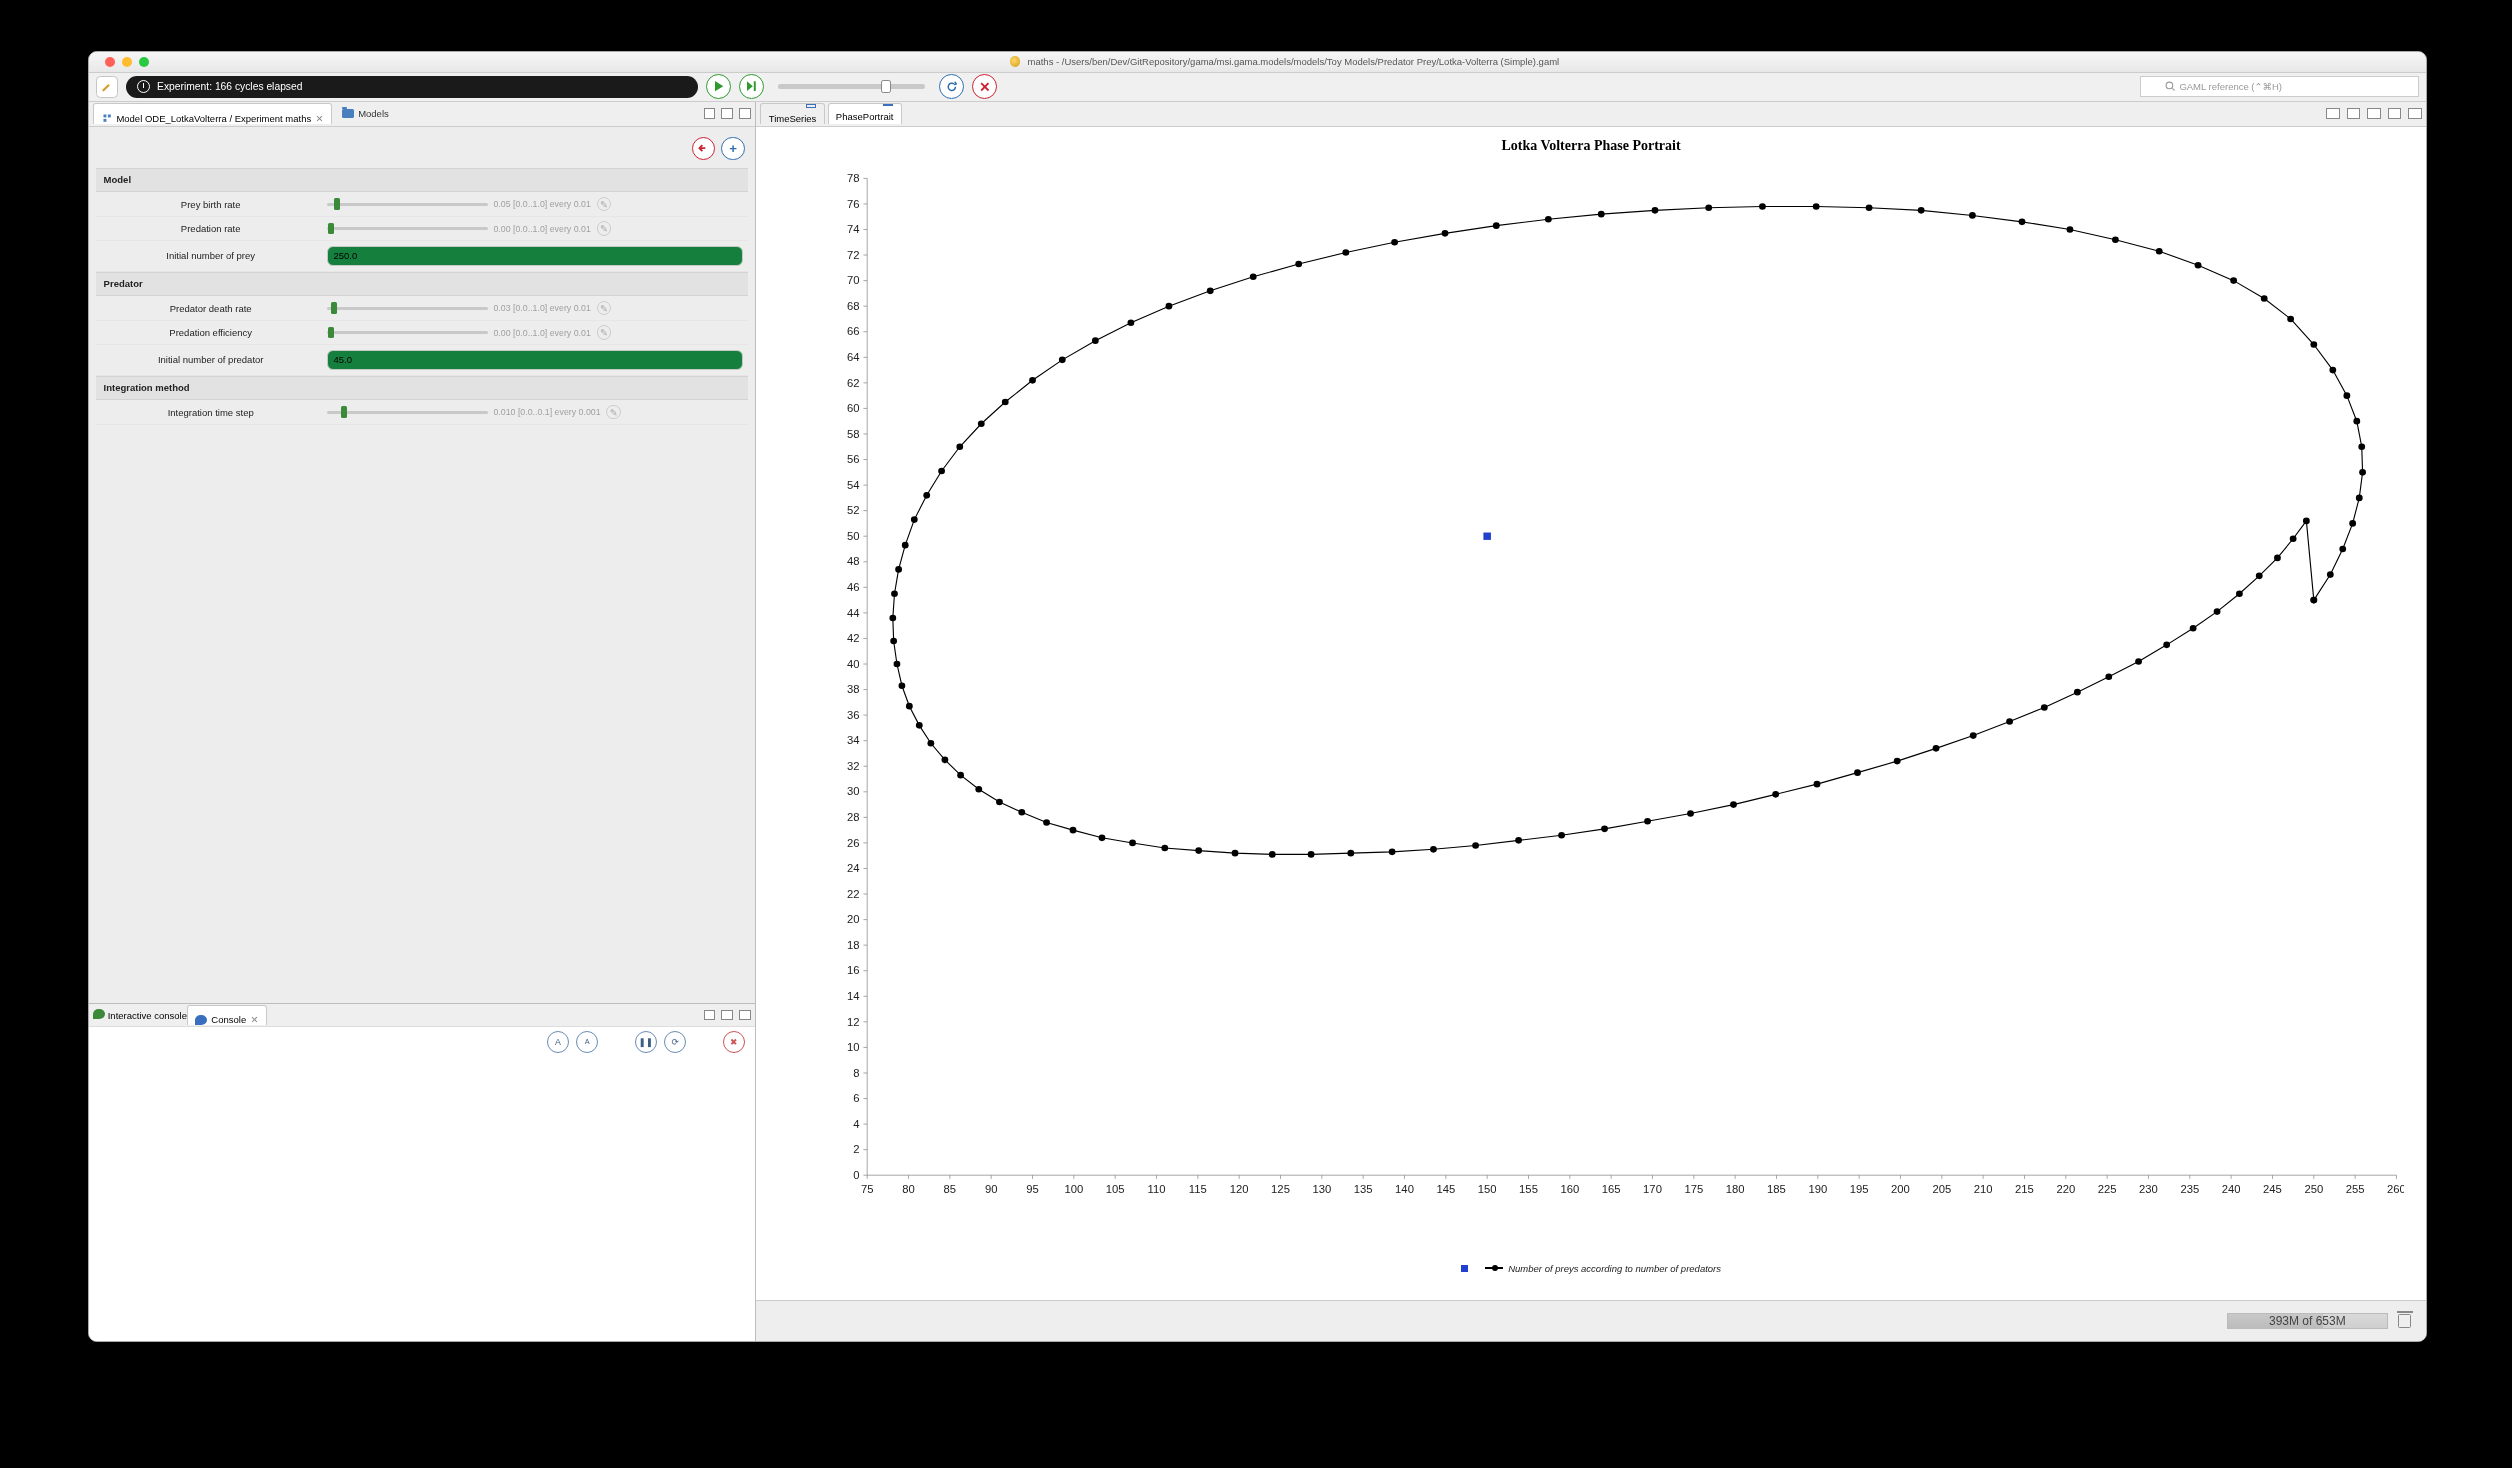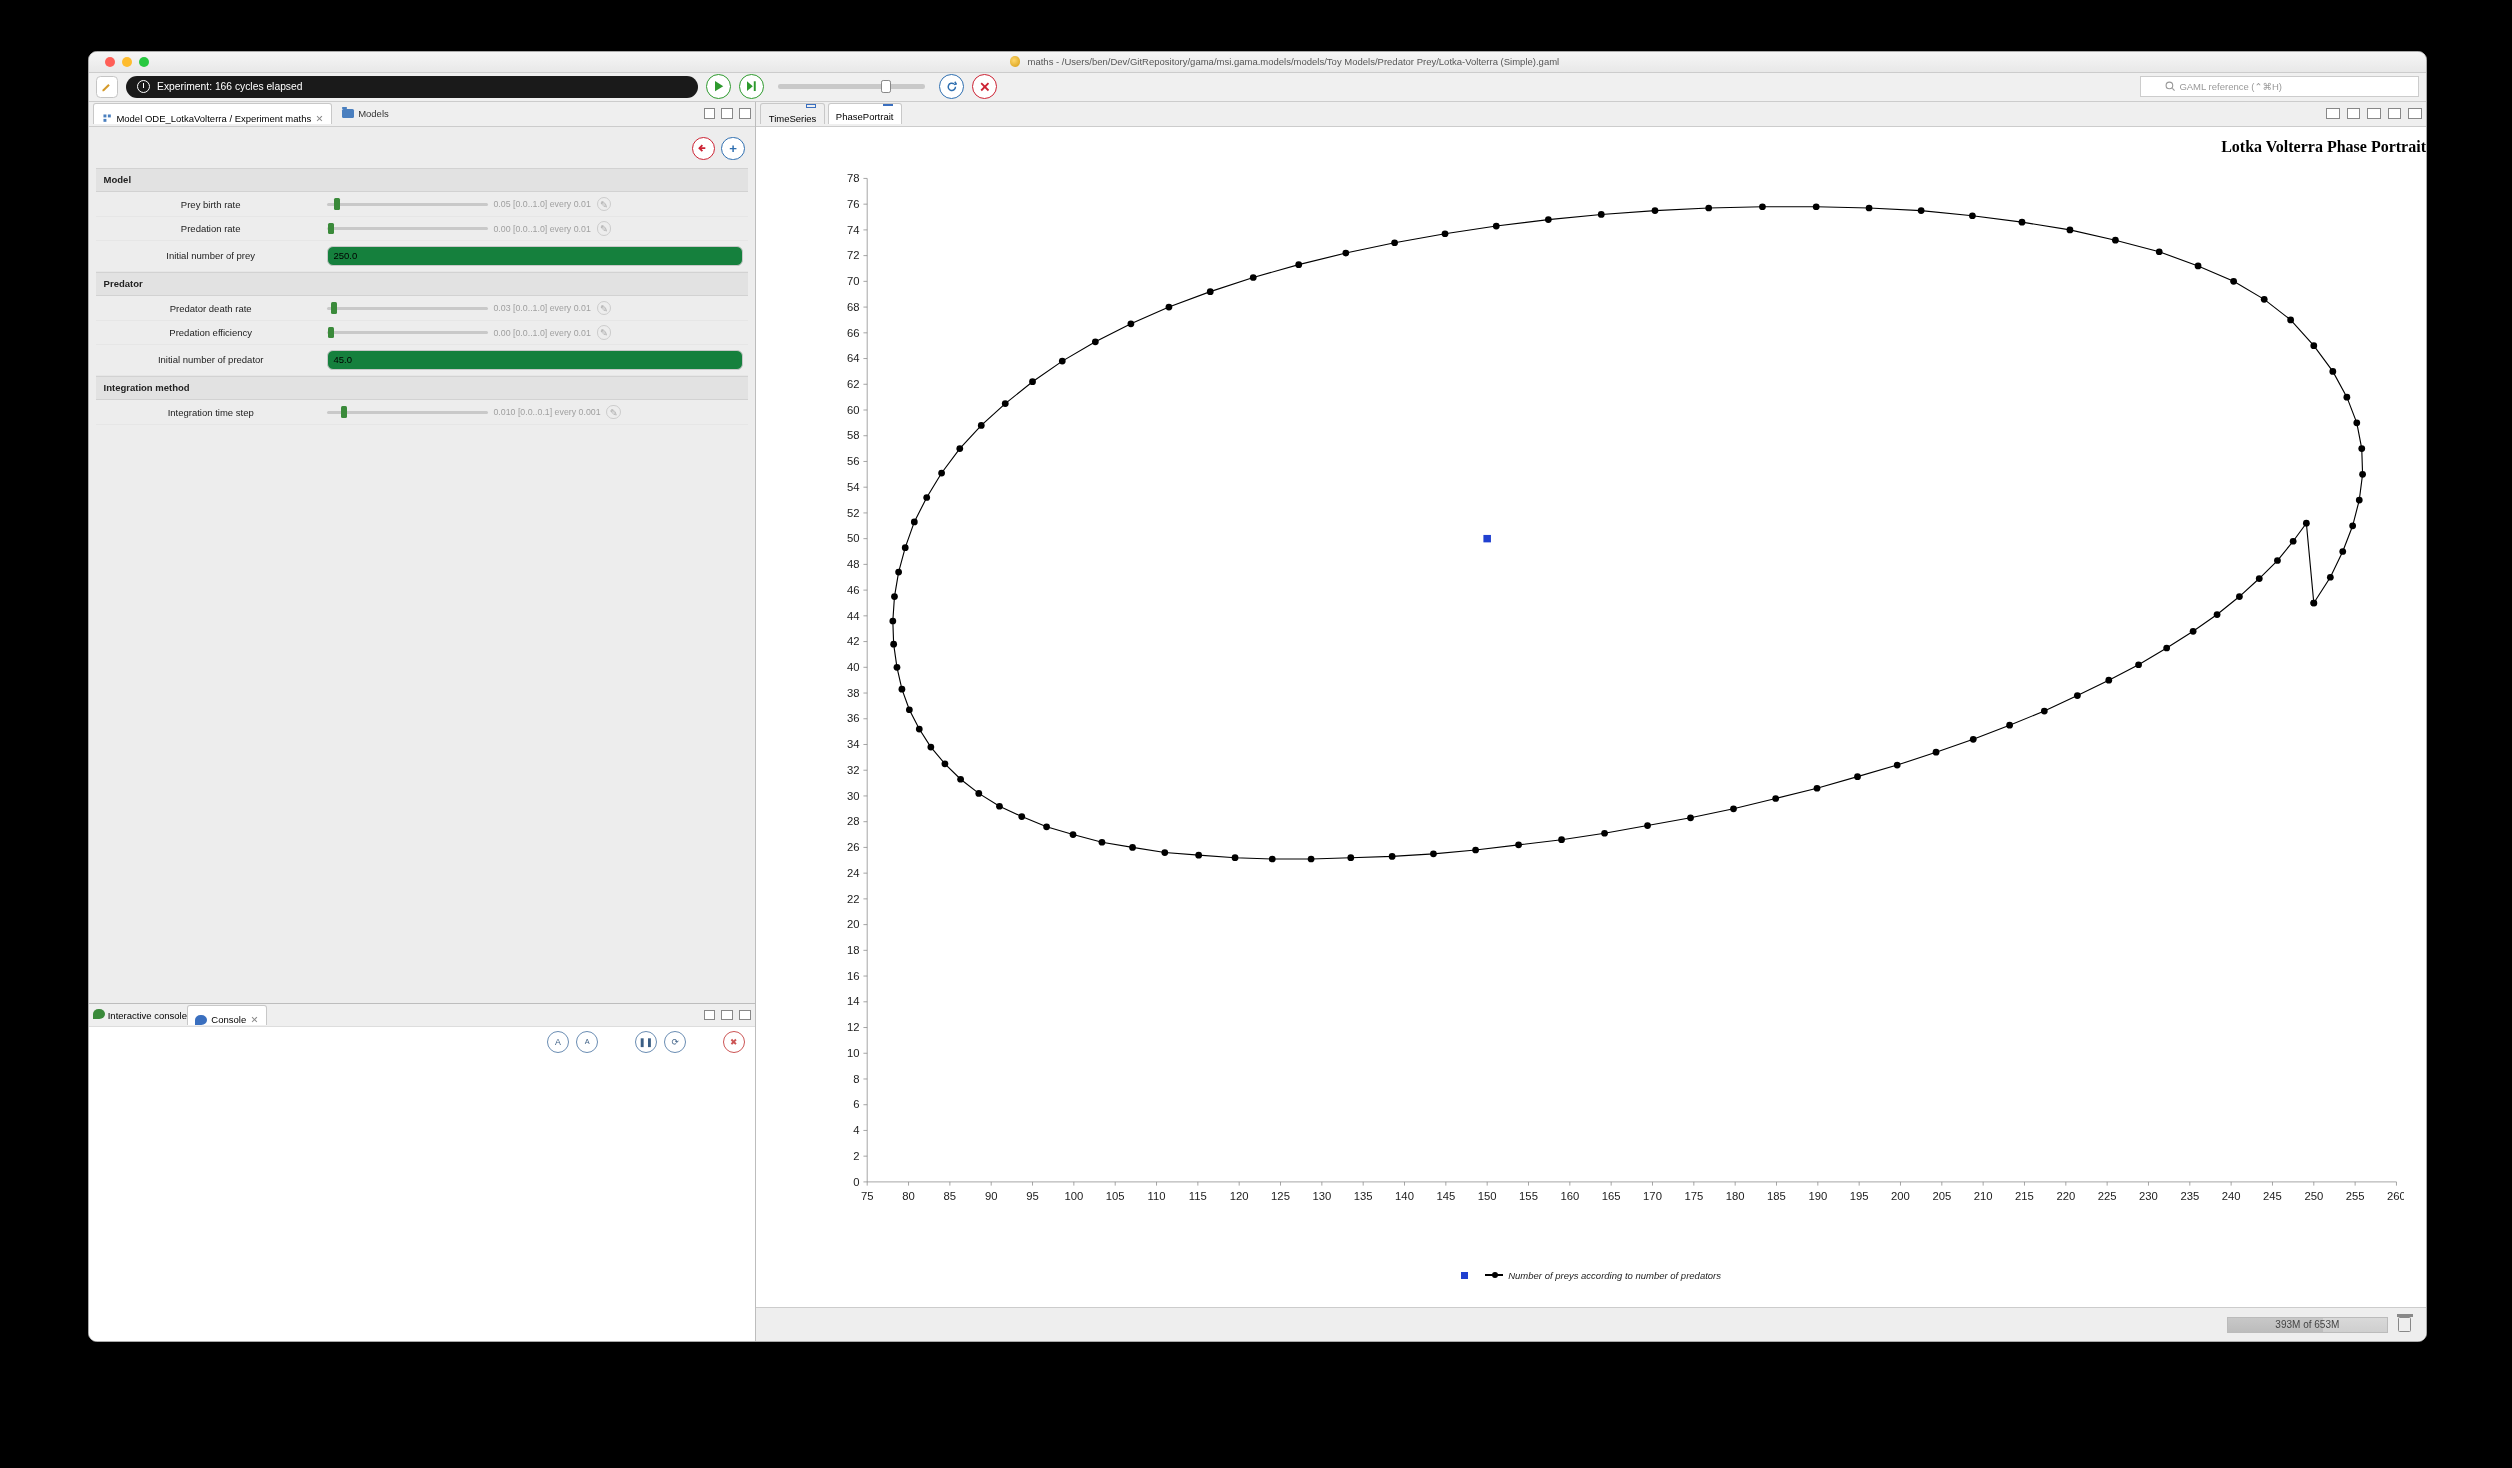--- a/index.html
+++ b/index.html
@@ -92,32 +92,32 @@
   .right-col { flex:1; display:flex; flex-direction:column; background:#fff; }
   .chart-tabbar { height:25px; background:#efefef; border-bottom:0.7px solid #ccc; display:flex; align-items:center;
                   padding:0 4.4px; font-size:9.5px; }
   .chart-tabbar .tab { background:#efefef;flex-direction:column; }
   .chart-tabbar .tab.active { background:#fff; }
   .sq-ic { width:10.3px; height:10.3px; border:1.5px solid #3a6fbf; display:inline-block; }
   .chart-tabbar .right-icons { margin-left:auto; display:flex; gap:7.3px; color:#555; }
   .ric { width:13.2px; height:11.7px; border:0.7px solid #888; background:#fff; cursor:pointer; }
 
   .chart-wrap { flex:1; position:relative; background:#fff; }
-  .chart-title { position:absolute; top:11.7px; left:0; right:0; text-align:right; font-weight:bold;
-                 font-size:16px; font-family:"Times New Roman", serif; }
+  .chart-title { position:absolute; top:11.7px; left:0; right:0; text-align:center; font-weight:bold;
+                 font-size:14px; font-family:"Times New Roman", serif; }
   .plot { position:absolute; left:66px; top:44px; right:22px; bottom:81px; }
   .plot svg { width:100%; height:100%; }
   .legend { position:absolute; left:0; right:0; bottom:26.4px; text-align:center; font-size:9.5px;
             font-style:italic; font-family:"Times New Roman", serif; color:#222; }
   .legend .sq { display:inline-block; width:7.3px; height:7.3px; background:#2040d0; margin:0 4.4px -0.7px 0; }
   .legend .dot-l { display:inline-block; width:17.6px; height:1.5px; background:#000; margin:0 2.9px 2.9px 10.3px; position:relative;}
   .legend .dot-l::after { content:""; position:absolute; left:6.6px; top:-2.2px; width:5.9px; height:5.9px; background:#000; border-radius:50%; }
 
-  .statusbar { height:34px; background:#eee; border-top:0.7px solid #ccc; display:flex; align-items:center;
-               justify-content:flex-end; padding:0 14.7px; gap:10.3px; font-size:10px; color:#444; }
+  .statusbar { height:41px; background:#eee; border-top:0.7px solid #ccc; display:flex; align-items:center;
+               justify-content:flex-end; padding:0 14.7px; gap:10.3px; font-size:12px; color:#444; }
   .membar { width:161px; height:16px; background:linear-gradient(#d9d9d9,#cfcfcf); position:relative;
             display:flex; align-items:center; justify-content:center; border:0.7px solid #bbb; }
   .membar .fill { position:absolute; left:0; top:0; bottom:0; background:linear-gradient(#c8c8c8,#bcbcbc); }
   .trash { width:13.2px; height:14.7px; border:1.5px solid #888; border-radius:1.5px; position:relative; cursor:pointer; }
   .trash::before { content:""; position:absolute; top:-3.7px; left:-2.2px; right:-2.2px; height:2.2px; background:#888; }
 </style>
 </head>
 <body>
 
 <div class="window">

